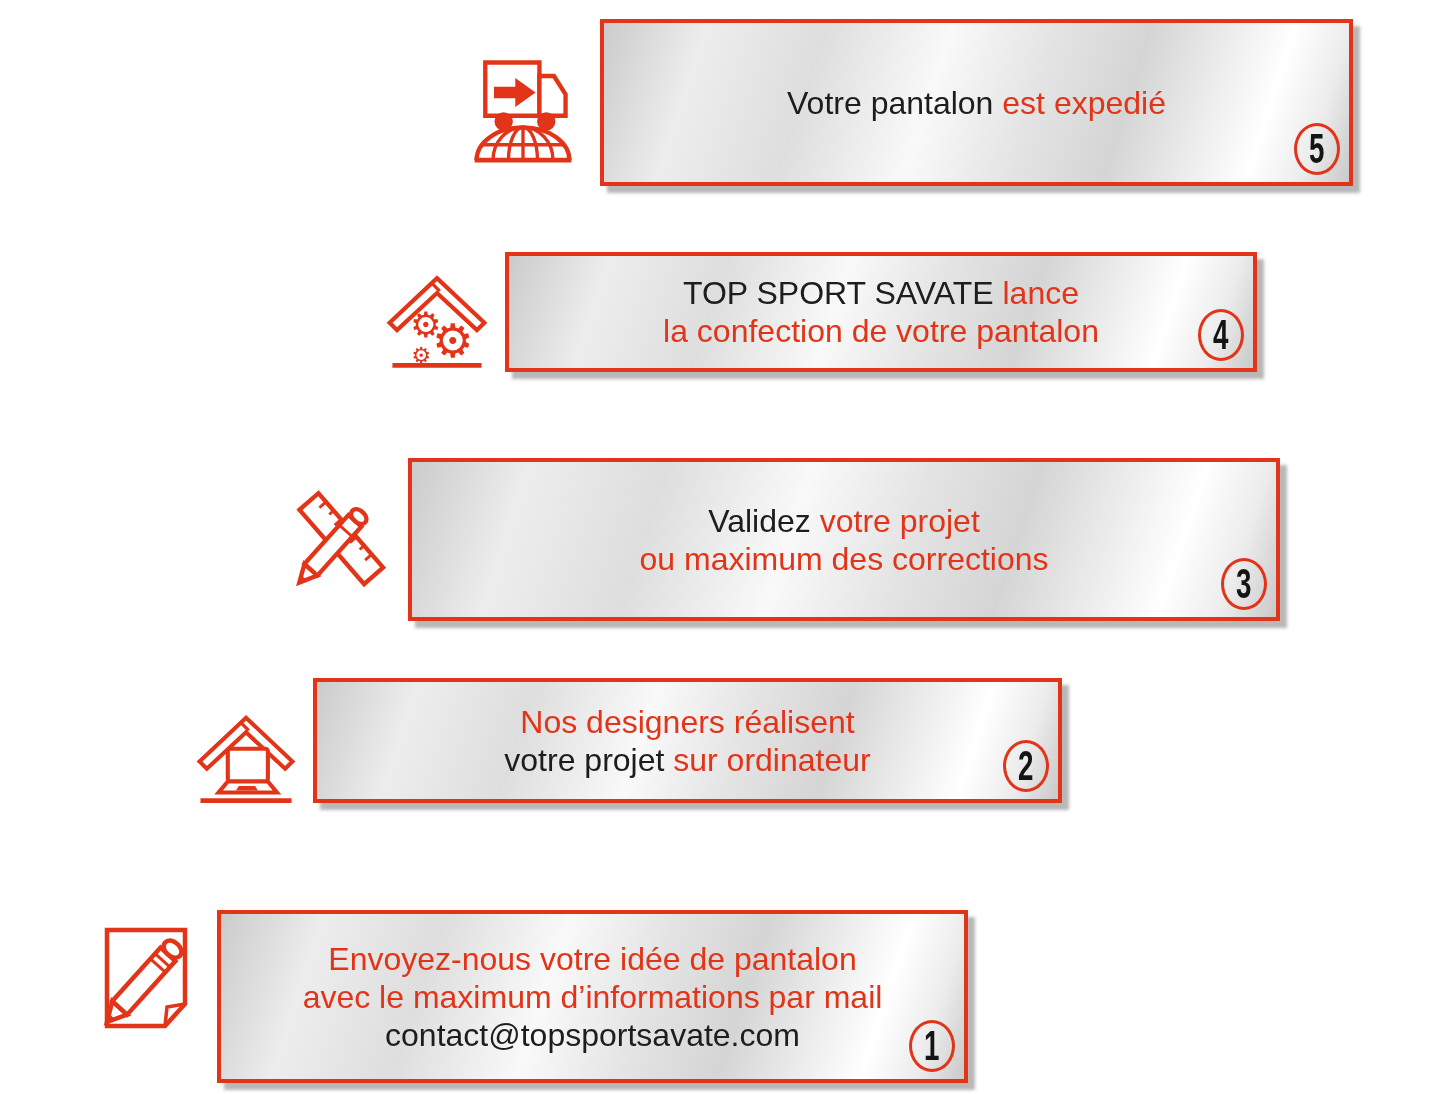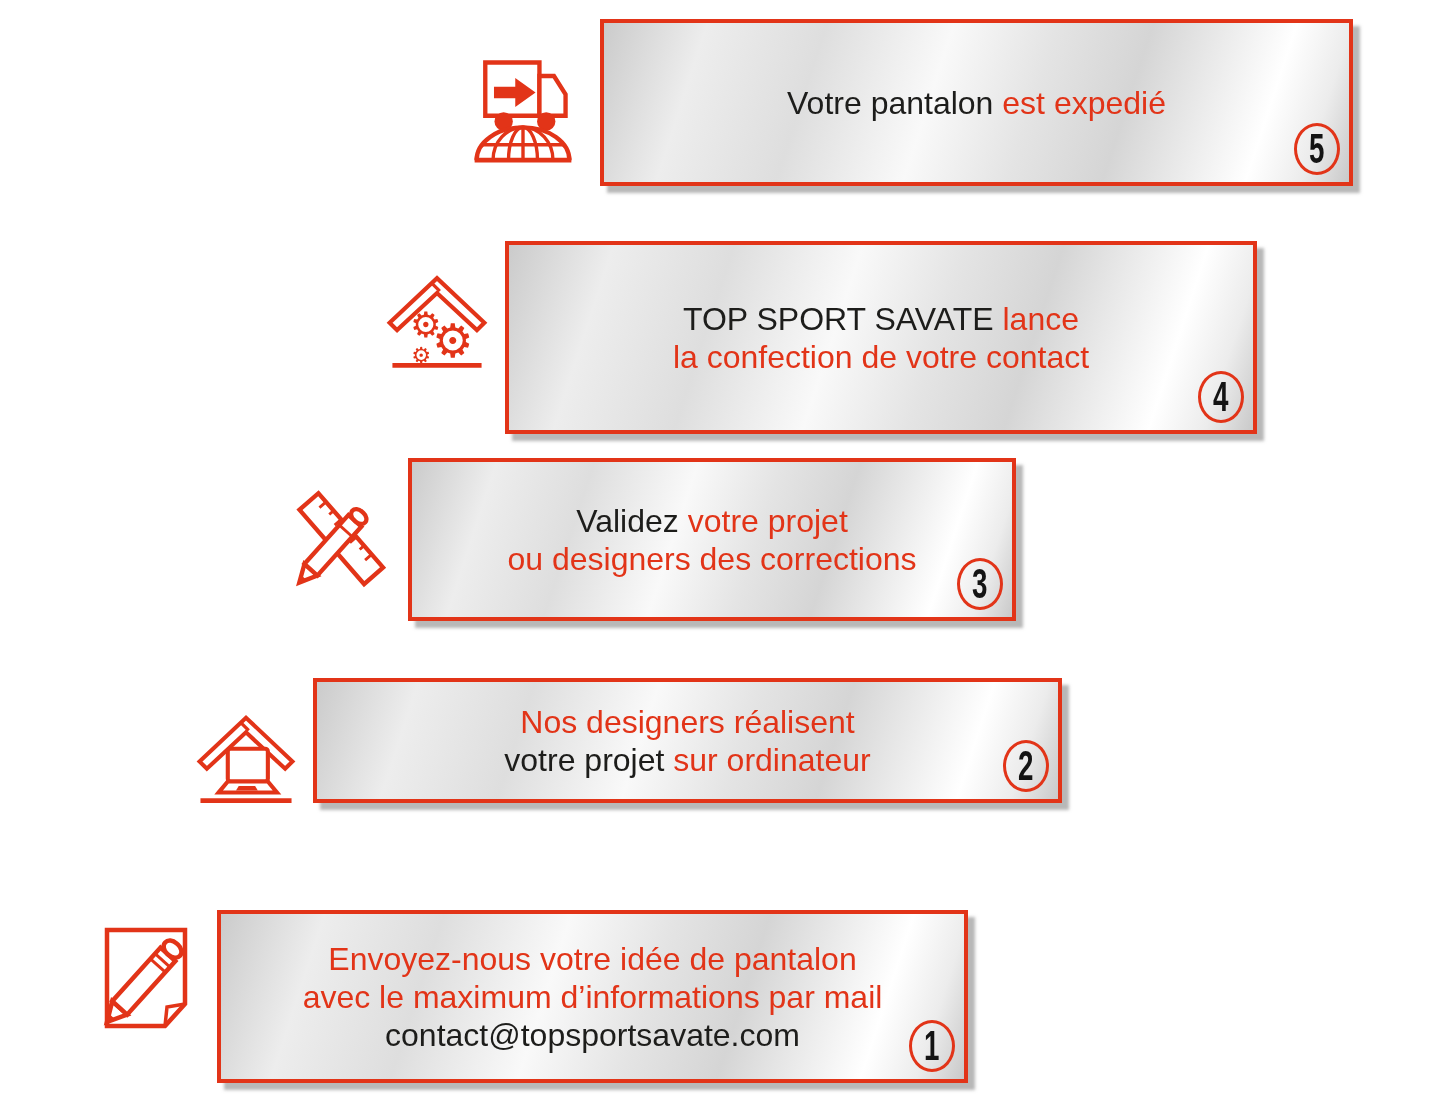--- a/index.html
+++ b/index.html
@@ -69,46 +69,46 @@
 <div class="step-icon" style="left:385px;top:266px;width:104px;height:106px">
   <svg viewBox="0 0 112 112" xmlns="http://www.w3.org/2000/svg">
     <path class="sf" d="M5,60 L56,12 L107,60 L99,68 L56,28 L13,68 Z"></path>
     <line class="st4" x1="50" y1="17" x2="59" y2="26"></line>
     <text class="gear" x="44" y="62" font-size="38">⚙</text>
     <text class="gear" x="73" y="80" font-size="50">⚙</text>
     <text class="gear" x="39" y="95" font-size="24">⚙</text>
     <line class="st5" x1="8" y1="106" x2="104" y2="106"></line>
   </svg>
 </div>
-<div class="banner" style="left:505px;top:241px;width:752px;height:193px">
+<div class="banner" style="left:505px;top:252px;width:752px;height:120px">
   <div class="line"><span class="t-black">TOP SPORT SAVATE </span><span class="t-red">lance</span></div>
-  <div class="line"><span class="t-red">la confection de votre contact</span></div>
+  <div class="line"><span class="t-red">la confection de votre pantalon</span></div>
   <div class="badge">
       <span>4</span>
     </div>
 </div>
 
 <div class="step-icon" style="left:285px;top:486px;width:102px;height:114px">
   <svg viewBox="0 0 104 118" xmlns="http://www.w3.org/2000/svg">
     <g transform="translate(24,16) rotate(49)">
       <rect class="sf" x="0" y="-13" width="102" height="26"></rect>
       <path class="st3" d="M12,-13 v9 M24,-13 v6 M36,-13 v9 M48,-13 v6 M60,-13 v9 M72,-13 v6 M84,-13 v9"></path>
     </g>
     <g transform="translate(14,100) rotate(-48)">
       <path class="sf" d="M0,0 L18,-9 L18,9 Z"></path>
       <rect class="sf" x="18" y="-9" width="68" height="18"></rect>
       <line class="st3" x1="72" y1="-9" x2="72" y2="9"></line>
       <rect class="sf" x="86" y="-9" width="12" height="18" rx="8"></rect>
       <path class="fill-red" d="M0,0 L7,-3.5 L7,3.5 Z"></path>
     </g>
   </svg>
 </div>
-<div class="banner" style="left:408px;top:458px;width:608px;height:163px">
+<div class="banner" style="left:408px;top:458px;width:872px;height:163px">
   <div class="line"><span class="t-black">Validez </span><span class="t-red">votre projet</span></div>
-  <div class="line"><span class="t-red">ou designers des corrections</span></div>
+  <div class="line"><span class="t-red">ou maximum des corrections</span></div>
   <div class="badge">
       <span>3</span>
     </div>
 </div>
 
 <div class="step-icon" style="left:195px;top:706px;width:102px;height:100px">
   <svg viewBox="0 0 112 108" xmlns="http://www.w3.org/2000/svg">
     <path class="sf" d="M5,60 L56,12 L107,60 L99,68 L56,28 L13,68 Z"></path>
     <line class="st4" x1="50" y1="17" x2="59" y2="26"></line>
     <rect class="sf" x="36" y="46" width="44" height="36" rx="3"></rect>

